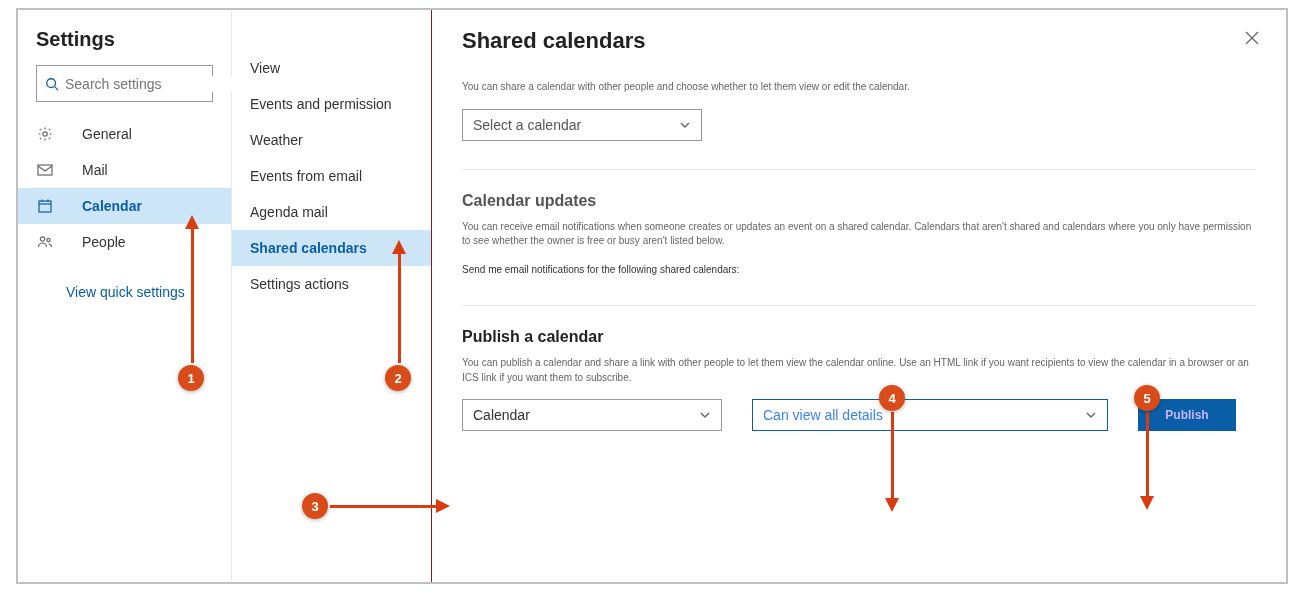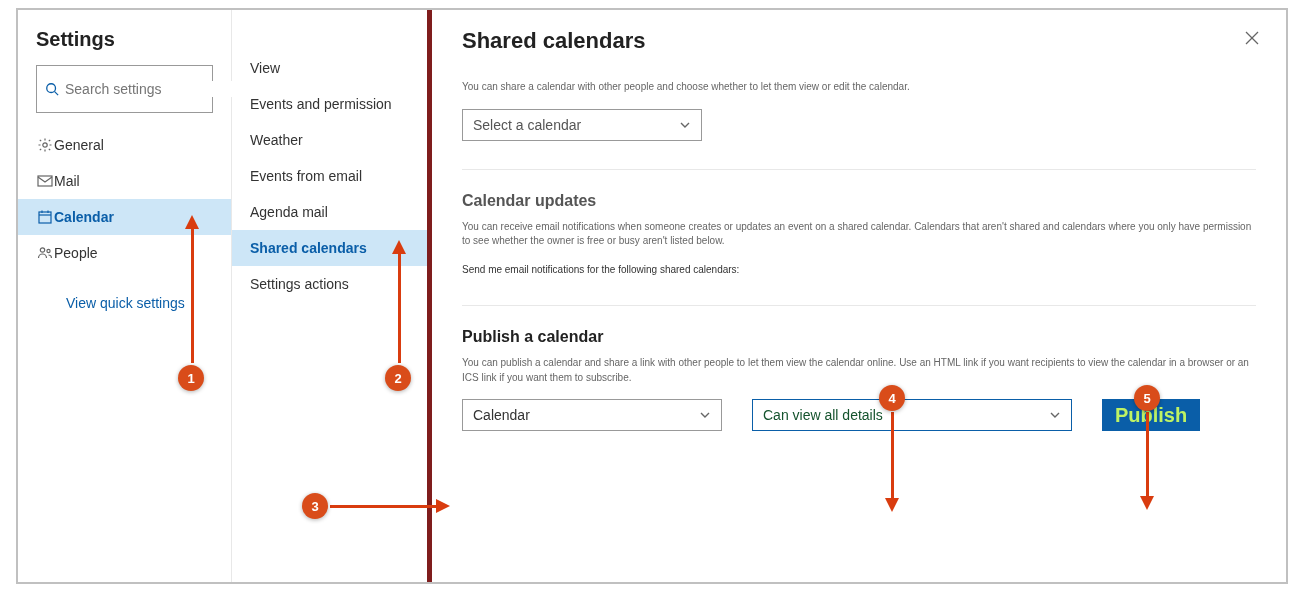--- a/index.html
+++ b/index.html
@@ -33,54 +33,54 @@
     font-weight: 700;
     color: #222;
     padding: 0 18px 14px 18px;
   }
   .search-wrap {
     margin: 0 18px 14px 18px;
   }
   .search {
     display:flex; align-items:center;
     border:1px solid #999;
-    height:48px;
+    height:37px;
     padding:0 8px;
     background:#fff;
   }
   .search svg { flex-shrink:0; }
   .search input {
     border:none; outline:none;
     flex:1; font-size:14px; color:#666;
     margin-left:6px;
   }
   .nav-item {
     display:flex; align-items:center;
     height:36px;
     padding:0 18px;
     color:#333;
     cursor:pointer;
-    gap:0;
+    gap:28px;
   }
   .nav-item.active {
     background:#cde6f7;
     color:#0a5ea8;
     font-weight:600;
   }
   .nav-item .icon { width:18px; display:flex; align-items:center; justify-content:center;}
   .quick {
     color:#0a5ea8;
     padding: 24px 0 0 48px;
     cursor:pointer;
     font-size:14px;
   }
   
   .col2 {
     width: 200px;
-    border-right:5px solid #7f1d1d;
+    border-right:1px solid #7f1d1d;
     padding-top: 18px;
     background:#fff;
   }
   .sub-item {
     height:36px;
     display:flex; align-items:center;
     padding:0 18px;
     cursor:pointer;
     color:#333;
   }
@@ -139,27 +139,27 @@
     font-size:14px;
   }
   .select-box.focused {
     border:1.5px solid #0a5ea8;
   }
   .select-share { width:240px; }
   .publish-row {
     display:flex; align-items:center; gap:30px;
   }
   .select-pub1 { width:260px; color:#333; }
-  .select-pub2 { width:320px; color:#14532d; }
+  .select-pub2 { width:356px; color:#3b82f6; }
   .publish-btn {
     width:98px; height:32px;
     background:#0a5ea8;
-    color:#bef264;
+    color:#c4b5fd;
     border:none;
-    font-size:20px;
+    font-size:12px;
     font-weight:600;
     cursor:pointer;
   }
 
   
   .anno-circle {
     position:absolute;
     width:26px;height:26px;
     border-radius:50%;
     background:#d94c1a;

